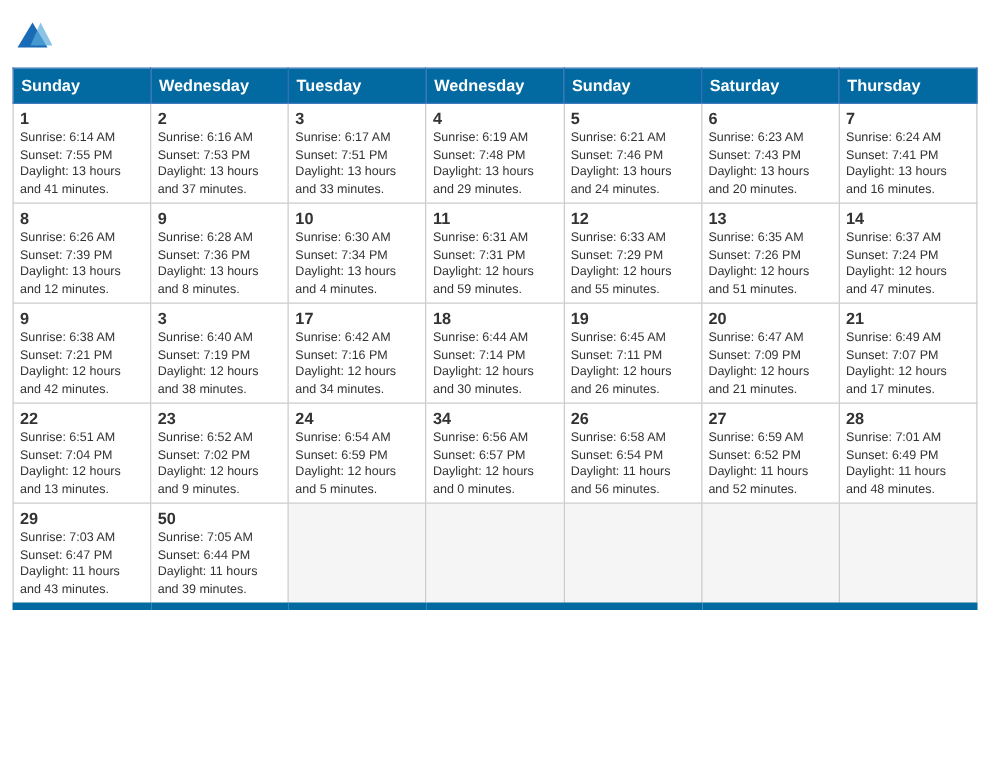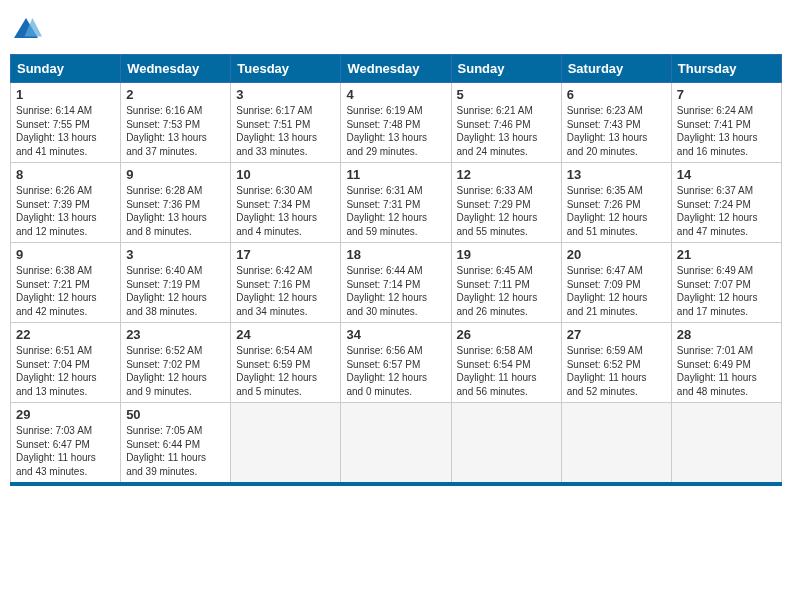--- a/index.html
+++ b/index.html
@@ -80,21 +80,21 @@
       font-weight: bold;
       display: block;
       margin-bottom: 2px;
     }
     .day-info {
       font-size: 10px;
       line-height: 1.35;
       color: #333;
     }
     .calendar tr:last-child td {
-      border-bottom: 4px solid #0369a1;
+      border-bottom: 6px solid #0369a1;
     }
   </style>
 </head>
 <body>
 
 <div class="header">
   <div class="logo">
     <svg class="logo-icon" viewBox="0 0 40 40">
       <polygon points="20,5 35,30 5,30" fill="#1a6bb5"></polygon>
       <polygon points="28,5 40,28 18,28" fill="#5aabdb" opacity="0.7"></polygon>

